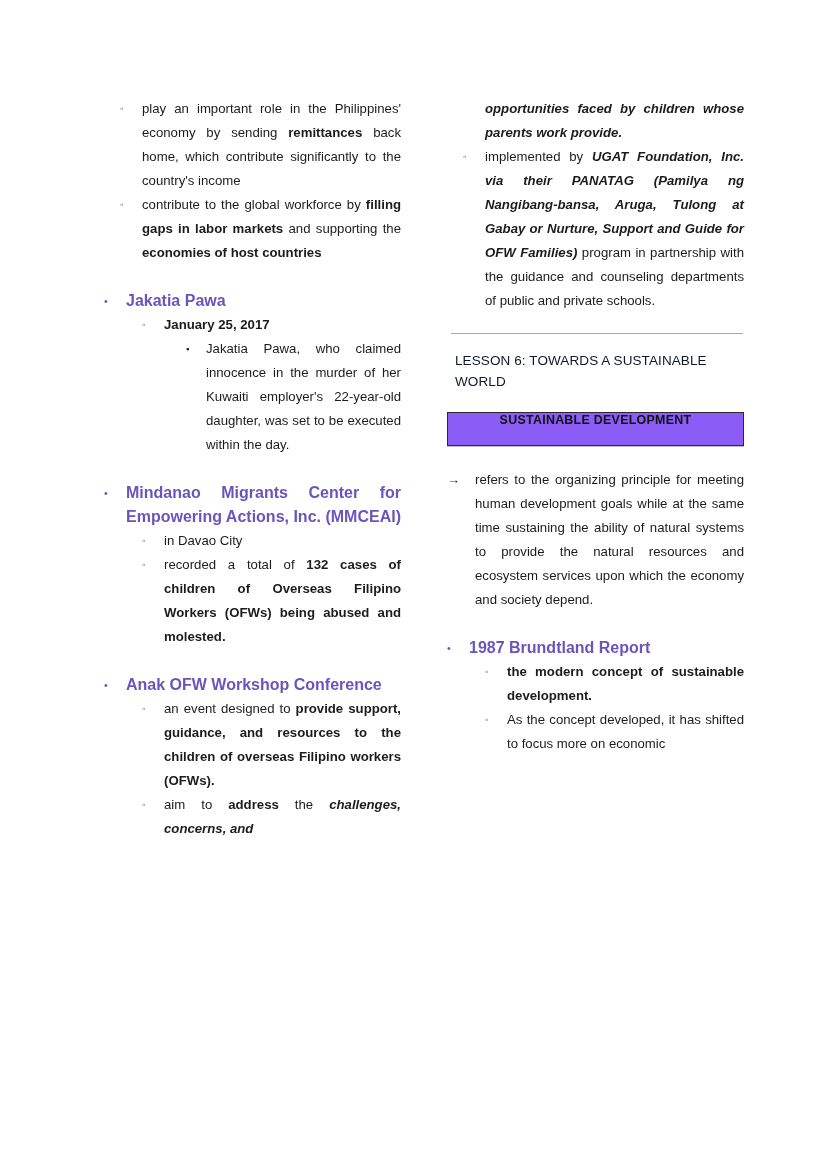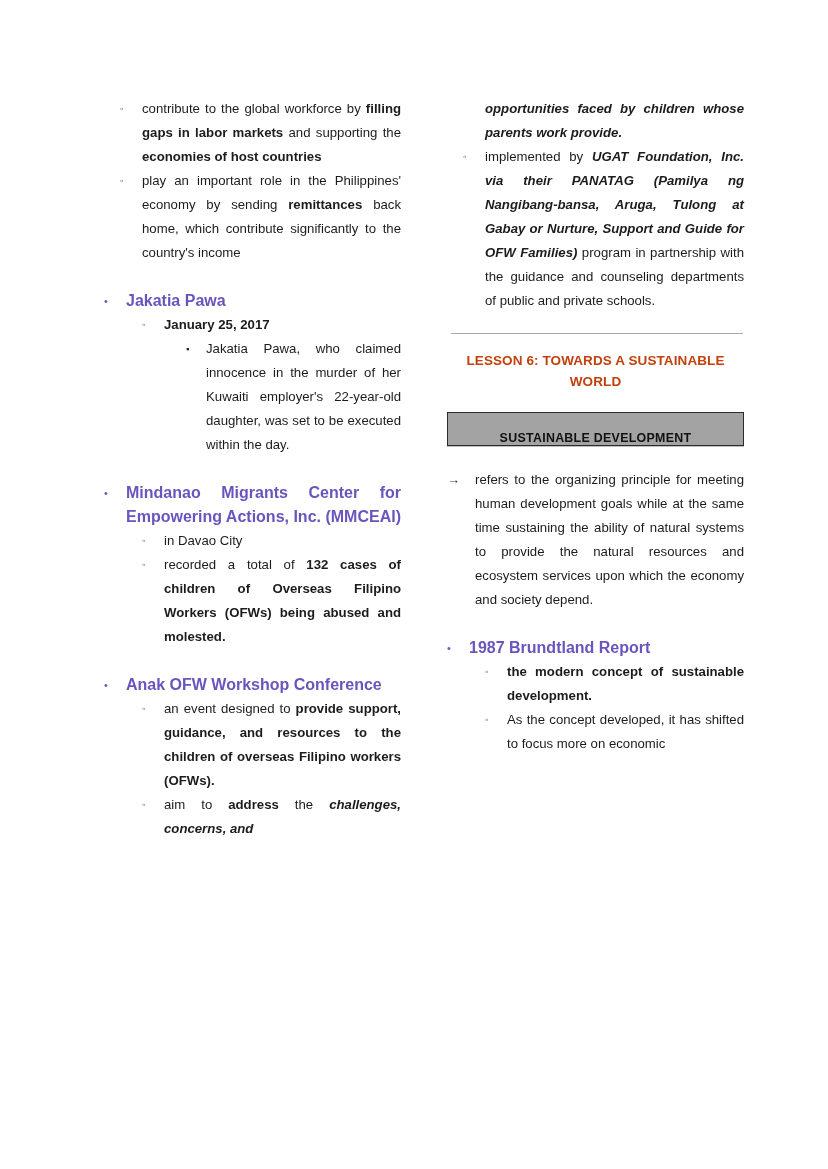--- a/index.html
+++ b/index.html
@@ -117,35 +117,35 @@
   .spacer-lg { height: 24px; }
 
   
   .rule-right {
     height: 1px;
     background: #a9a9a9;
     width: 292px;
     margin: 20px 0 16px 4px;
   }
   .lesson-title {
-    text-align: center;
+    text-align: left;
     font-size: 13.5px;
-    font-weight: 700;
+    font-weight: 400;
     line-height: 21px;
     letter-spacing: 0.1px;
-    color: #c2410c;
+    color: #0f172a;
     padding: 0 8px;
   }
   .sd-box {
     margin-top: 20px;
     border: 1.5px solid #2b2b2b;
-    background: #a3a3a3;
+    background: #8b5cf6;
     height: 32px;
     display: flex;
-    align-items: flex-end;
+    align-items: flex-start;
     justify-content: center;
     box-shadow: 0 1px 0 rgba(0,0,0,0.25);
   }
   .sd-box-label {
     font-size: 12.4px;
     font-weight: 700;
     letter-spacing: 0.3px;
     color: #111;
   }
   .arrow-para {
@@ -165,25 +165,25 @@
 
 <div class="page">
 
 
   <div class="columns">
 
     <div class="col col-left">
       <ul class="lvl cont" id="left-cont">
           <li class="item">
             <span class="bullet hollow"></span>
+            <span class="txt">play an important role in the Philippines' economy by sending <b>remittances</b> back home, which contribute significantly to the country's income</span>
+          </li>
+          <li class="item">
+            <span class="bullet hollow"></span>
             <span class="txt">contribute to the global workforce by <b>filling gaps in labor markets</b> and supporting the <b>economies of host countries</b></span>
-          </li>
-          <li class="item">
-            <span class="bullet hollow"></span>
-            <span class="txt">play an important role in the Philippines' economy by sending <b>remittances</b> back home, which contribute significantly to the country's income</span>
           </li>
         </ul>
       <div id="left-sections">
           <div class="spacer-lg"></div>
           <ul class="lvl lv1">
             <li class="item">
               <span class="bullet solid"></span>
               <span class="purple-head">Jakatia Pawa</span>
               <ul class="lvl lv2">
                 <li class="item">

